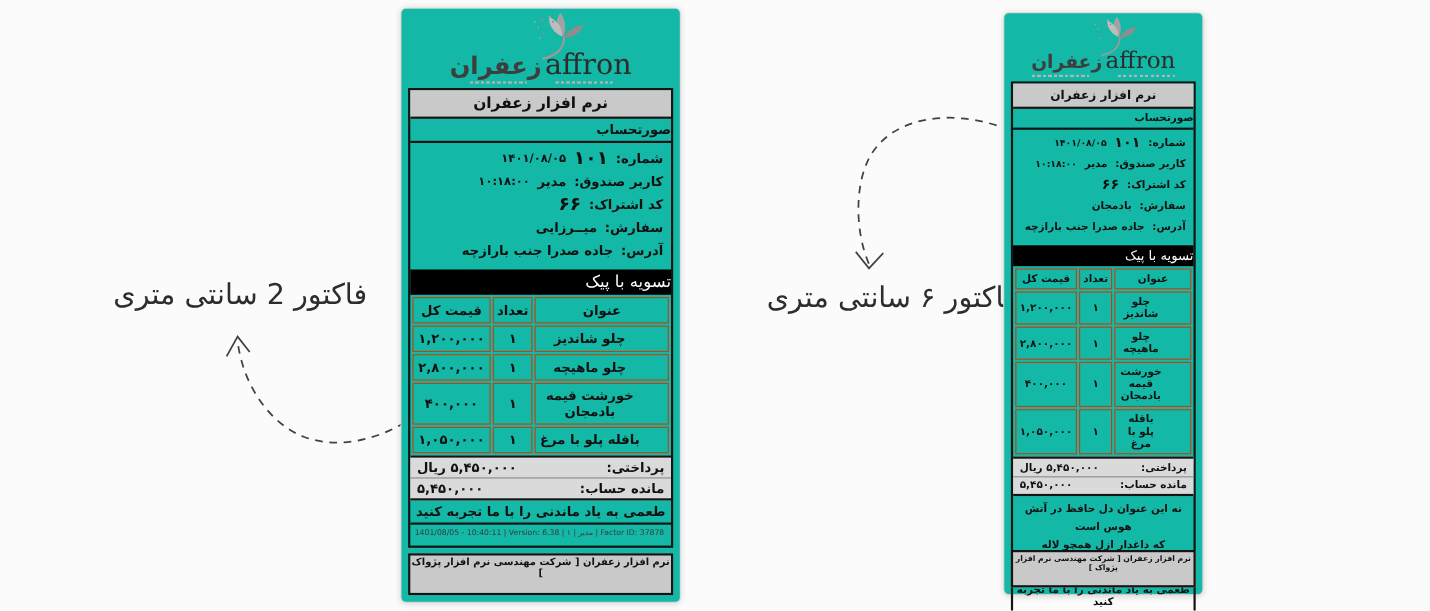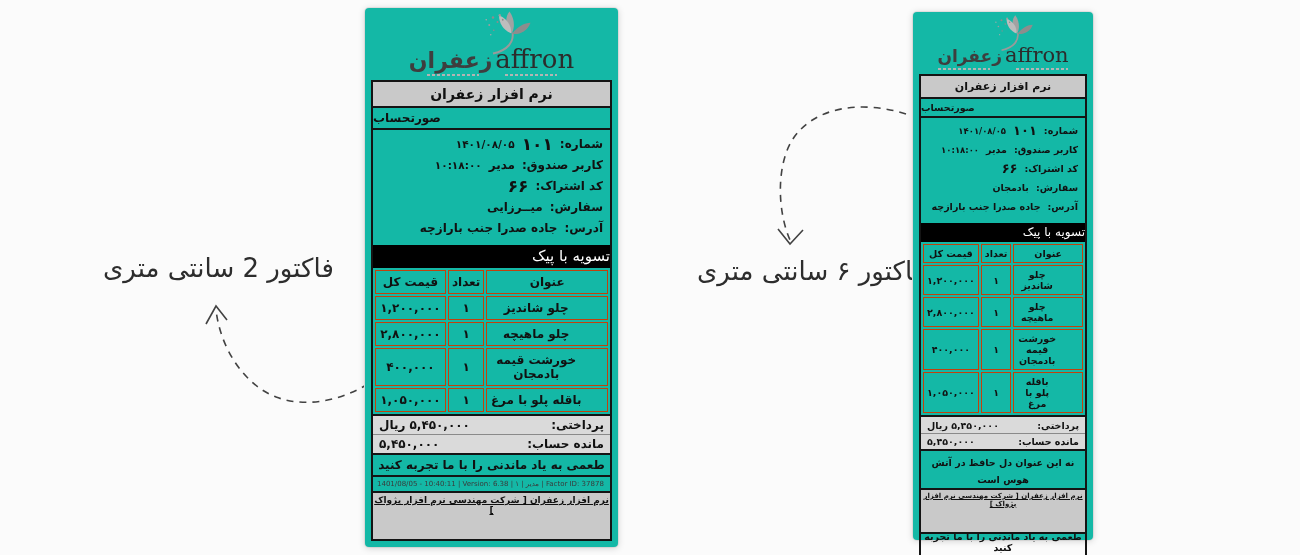--- a/index.html
+++ b/index.html
@@ -38,21 +38,21 @@
   .logo-fa { font-size:var(--logo-fa); font-weight:bold; color:#3e3e3e; }
   .logo-en { font-family:"DejaVu Serif", serif; font-size:var(--logo-en); color:#2c2c2c; }
   .logo-tag { display:flex; gap:26px; margin-top:2px; }
   .logo-tag i { display:block; width:52px; height:2px;
                 background:repeating-linear-gradient(90deg,#b4b4b4 0 3px,transparent 3px 5px); }
 
   
   .main { margin:0 6px; border:var(--bw) solid #141414; font-size:var(--fs); }
   .title-bar { background:#c9c9c9; border-bottom:var(--bw) solid #141414; text-align:center;
                font-weight:bold; font-size:var(--fs-title); padding:4px 16px; }
-  .subtitle  { text-align:left; font-weight:bold; border-bottom:var(--bw) solid #141414; padding:3px 0; }
+  .subtitle  { text-align:right; font-weight:bold; border-bottom:var(--bw) solid #141414; padding:3px 0; }
 
   .info { padding:3px 7px 7px; }
   .irow { display:flex; align-items:center; min-height:var(--row-h); gap:7px; }
   .ilabel { font-weight:bold; }
   .ival { font-weight:bold; }
   .ival.big { font-size:var(--fs-num); }
   .iside { margin-inline-start:auto; font-weight:bold; font-size:var(--fs-side); direction:ltr; }
 
   .settle { background:#000; color:#fff; text-align:right; font-weight:normal;
             font-size:var(--fs-settle); padding:2px 0 3px; }
@@ -72,21 +72,21 @@
   .pval { margin-inline-start:auto; font-weight:bold; }
 
   .poem { border-bottom:var(--bw) solid #141414; text-align:center; font-weight:bold;
           padding:4px 2px; line-height:1.75; }
   .slogan { border-bottom:var(--bw) solid #141414; text-align:center; font-weight:bold; padding:3px 0; }
   .meta { direction:ltr; text-align:left; font-size:var(--fs-meta); color:#3a3a3a;
           padding:3px 4px 8px; white-space:nowrap; overflow:hidden; }
 
   .footer-bar { position:absolute; left:6px; right:6px; bottom:6px; background:#c9c9c9;
                 border:var(--bw) solid #141414; text-align:center; font-weight:bold;
-                font-size:var(--fs-footer); padding:2px 0 24px;text-decoration:underline; }
+                font-size:var(--fs-footer); padding:2px 0 12px; }
 </style>
 </head>
 <body>
 
 <div class="canvas">
 
   <svg class="arrows" width="1300" height="555">
     <path class="dash" d="M368,384 C340,401 305,408 276,397 C247,386 221,352 216,310"></path>
     <path d="M206,324 L216,306 L227,320"></path>
     <path class="dash" d="M906,114 C862,100 812,106 791,142 C777,167 777,210 790,240"></path>

